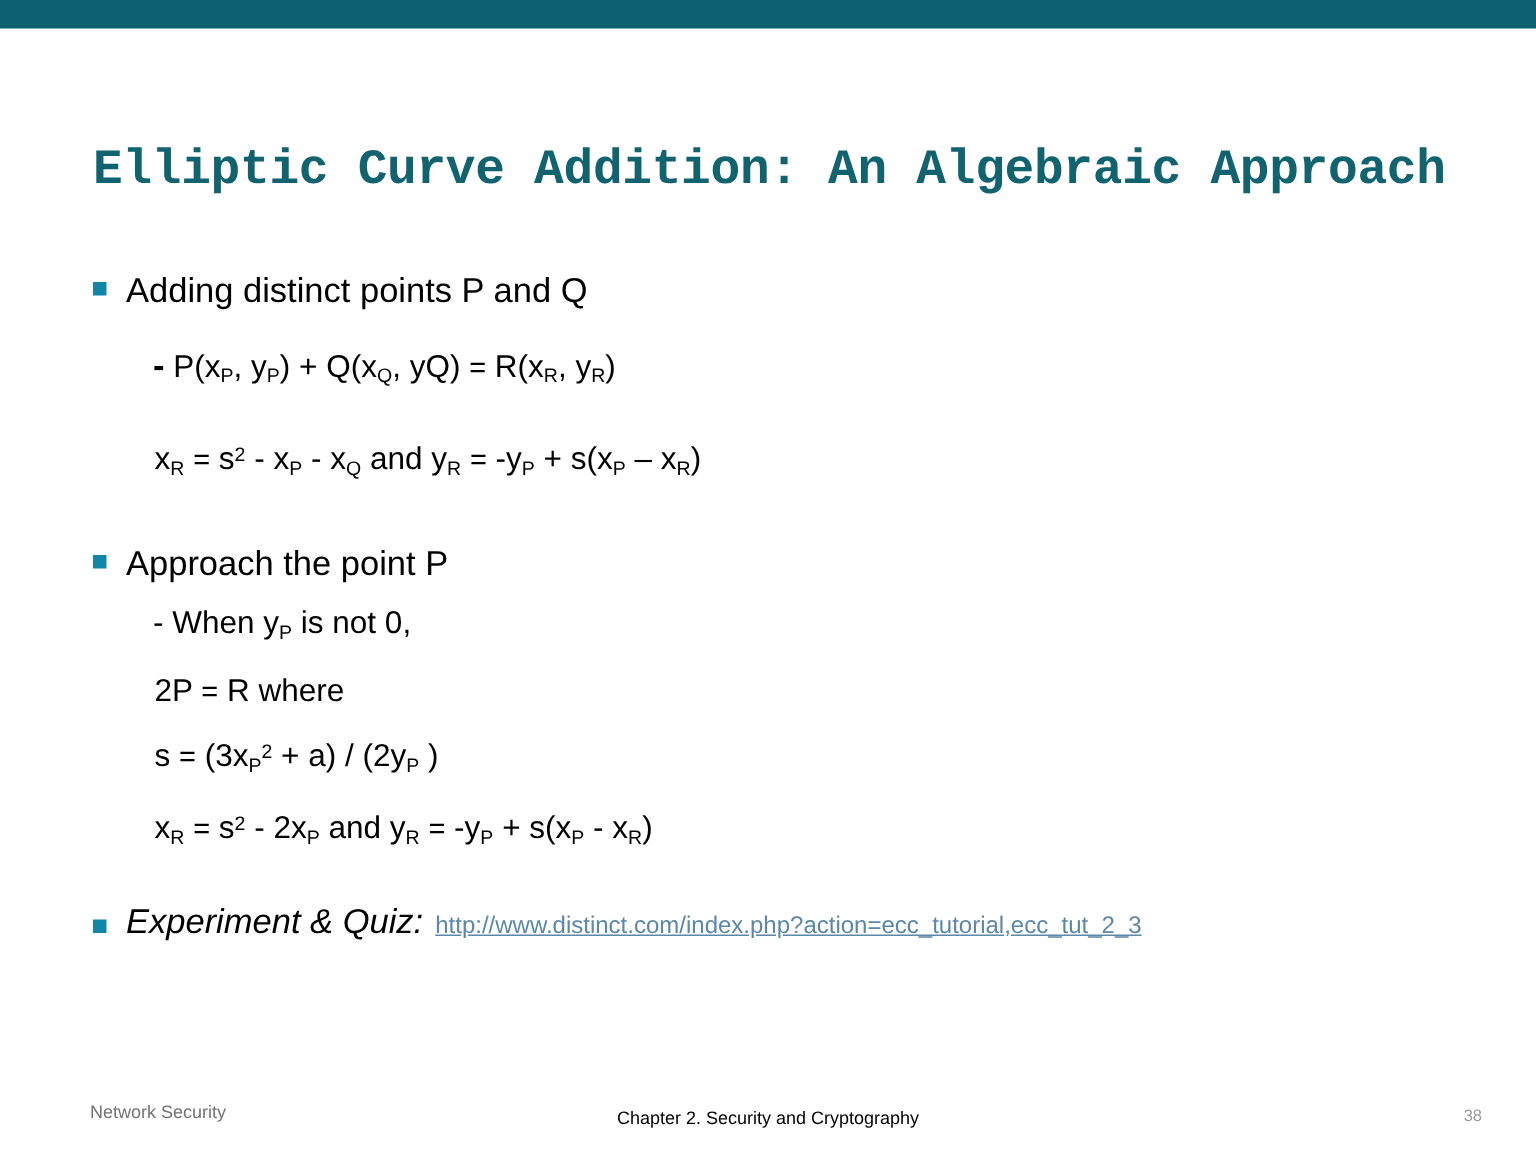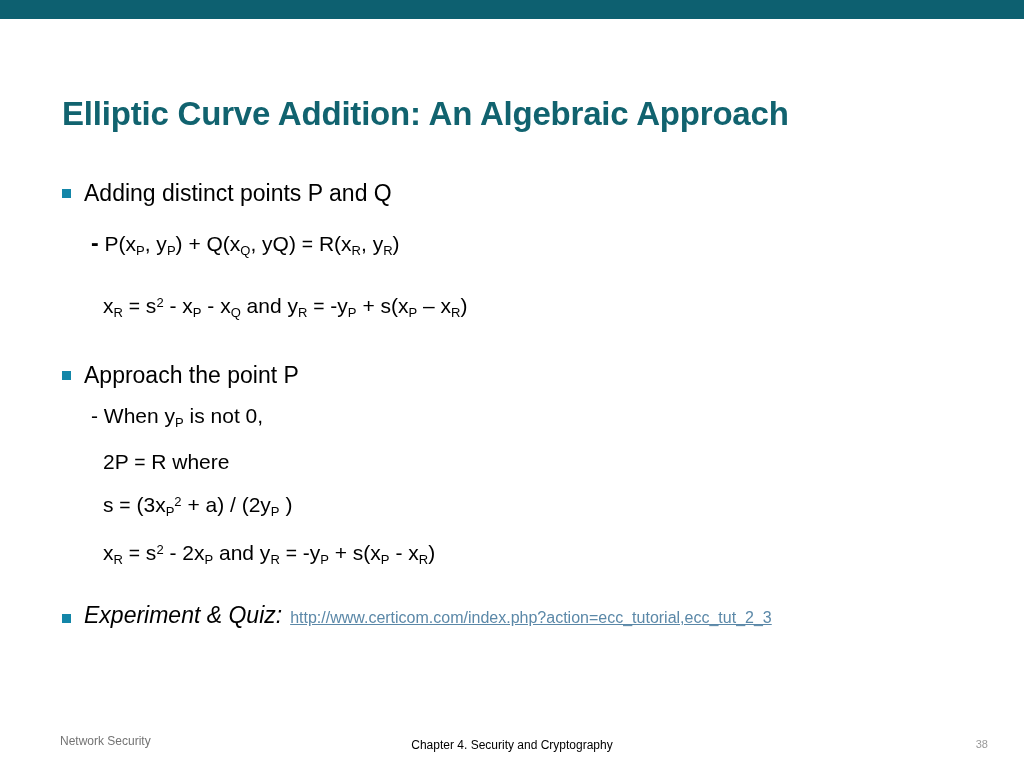--- a/index.html
+++ b/index.html
@@ -30,20 +30,21 @@
   }
   .title {
     position: absolute;
     left: 62px;
     top: 95px;
     font-size: 33px;
     font-weight: bold;
     color: #11636f;
     letter-spacing: -0.2px;
     white-space: nowrap;
+    font-family: Liberation Mono, monospace;
   }
   .body-area {
     position: absolute;
     left: 62px;
     top: 178px;
     width: 920px;
   }
   .bullet-row {
     display: flex;
     align-items: flex-start;
@@ -74,21 +75,21 @@
     line-height: 30px;
     font-style: italic;
   }
   .sub {
     font-size: 21px;
     color: #000000;
     line-height: 26px;
     margin-left: 41px;
   }
   .sub.dash-first {
-    margin-left: 29px;
+    margin-left: 40px;
   }
   .gap-1 { height: 22px; }
   .gap-2 { height: 13px; }
   .gap-3 { height: 34px; }
   .gap-4 { height: 13px; }
   .gap-5 { height: 27px; }
   sub {
     font-size: 0.62em;
     vertical-align: -0.30em;
   }
@@ -198,22 +199,22 @@
 
     <div class="sub">
       x<sub>R</sub> <span class="eqmark">=</span> s<sup>2</sup> - 2x<sub>P</sub> and y<sub>R</sub> <span class="eqmark">=</span> -y<sub>P</sub> + s(x<sub>P</sub> - x<sub>R</sub>)
     </div>
 
     <div class="gap-5"></div>
 
     <div class="bullet-row quiz-row">
       <div class="bullet-mark"><span></span></div>
       <div class="bullet-head-plain">Experiment &amp; Quiz:</div>
-      <a class="link" href="#" style="margin-left:8px;">http://www.certicom.com/index.php?action=ecc_tutorial,ecc_tut_2_3</a>
+      <a class="link" href="#" style="margin-left:8px;">http://www.distinct.com/index.php?action=ecc_tutorial,ecc_tut_2_3</a>
     </div>
 
   </div>
 
   <div class="footer-left">Network Security</div>
-  <div class="footer-center">Chapter 4. Security and Cryptography</div>
+  <div class="footer-center">Chapter 2. Security and Cryptography</div>
   <div class="footer-page">38</div>
 
 </div>
 
 </body></html>

